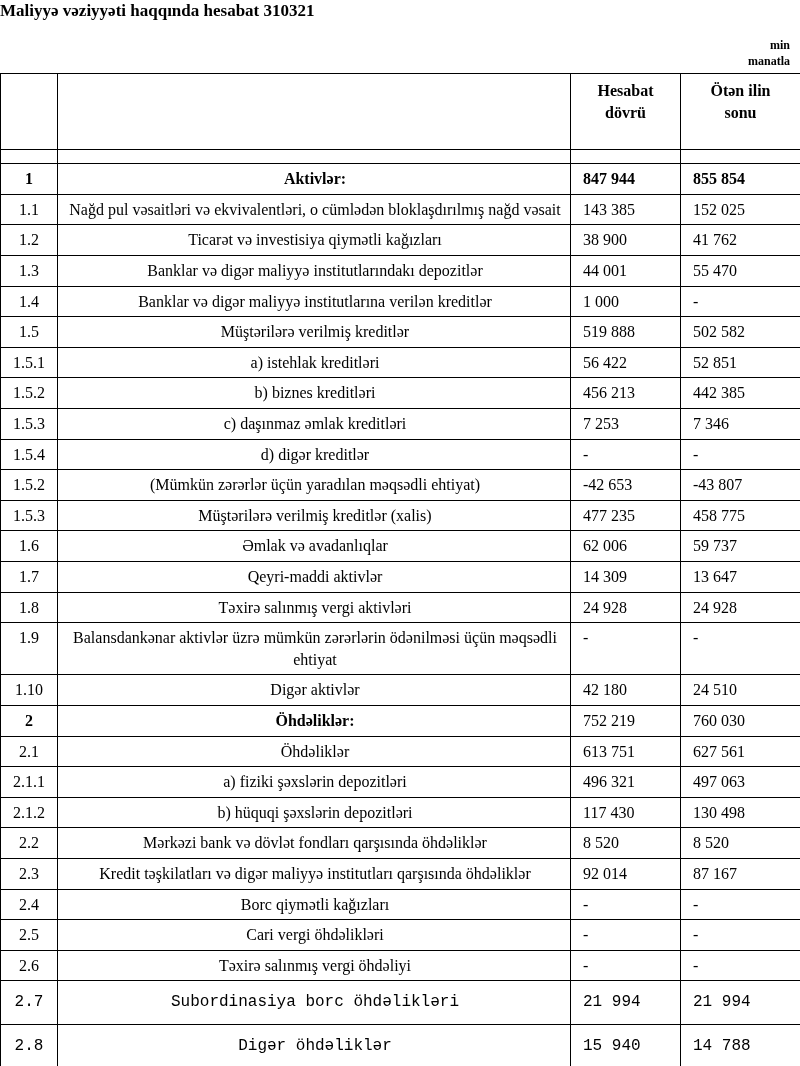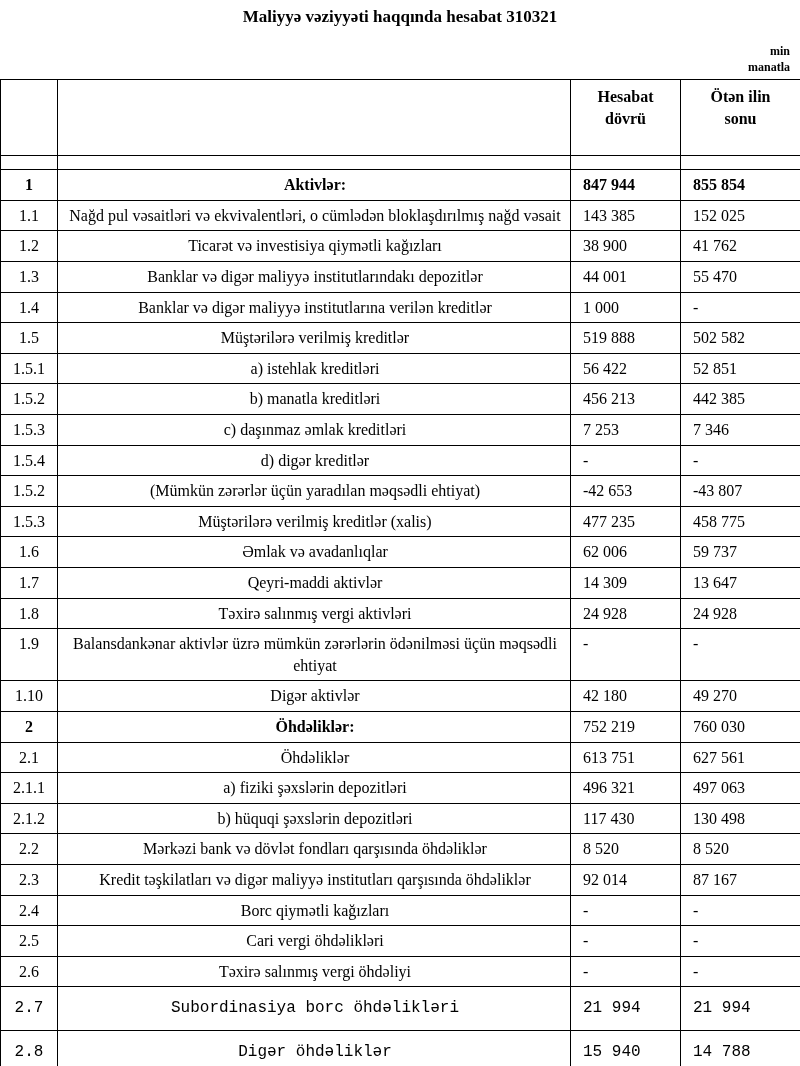--- a/index.html
+++ b/index.html
@@ -5,24 +5,23 @@
   * { box-sizing: border-box; }
   html, body { margin: 0; padding: 0; background: #ffffff; }
   .page {
     width: 800px;
     min-height: 1066px;
     background: #ffffff;
     color: #000000;
     font-family: "Liberation Serif", "DejaVu Serif", serif;
   }
   .title {
-    text-align: center;
+    text-align: left;
     font-weight: bold;
     font-size: 17px;
-    padding-top: 6px;
     line-height: 1.3;
   }
   .unit-note {
     text-align: right;
     font-weight: bold;
     font-size: 12px;
     padding-right: 10px;
     margin-top: 16px;
     line-height: 1.3;
   }
@@ -126,21 +125,21 @@
           <td class="c-val">502 582</td>
         </tr>
         <tr>
           <td class="c-num">1.5.1</td>
           <td class="c-label">a) istehlak kreditləri</td>
           <td class="c-val">56 422</td>
           <td class="c-val">52 851</td>
         </tr>
         <tr>
           <td class="c-num">1.5.2</td>
-          <td class="c-label">b) manatla kreditləri</td>
+          <td class="c-label">b) biznes kreditləri</td>
           <td class="c-val">456 213</td>
           <td class="c-val">442 385</td>
         </tr>
         <tr>
           <td class="c-num">1.5.3</td>
           <td class="c-label">c) daşınmaz əmlak kreditləri</td>
           <td class="c-val">7 253</td>
           <td class="c-val">7 346</td>
         </tr>
         <tr>
@@ -182,21 +181,21 @@
         <tr>
           <td class="c-num">1.9</td>
           <td class="c-label">Balansdankənar aktivlər üzrə mümkün zərərlərin ödənilməsi üçün məqsədli ehtiyat</td>
           <td class="c-val">-</td>
           <td class="c-val">-</td>
         </tr>
         <tr>
           <td class="c-num">1.10</td>
           <td class="c-label">Digər aktivlər</td>
           <td class="c-val">42 180</td>
-          <td class="c-val">49 270</td>
+          <td class="c-val">24 510</td>
         </tr>
         <tr>
           <td class="c-num bold">2</td>
           <td class="c-label bold">Öhdəliklər:</td>
           <td class="c-val">752 219</td>
           <td class="c-val">760 030</td>
         </tr>
         <tr>
           <td class="c-num">2.1</td>
           <td class="c-label">Öhdəliklər</td>

